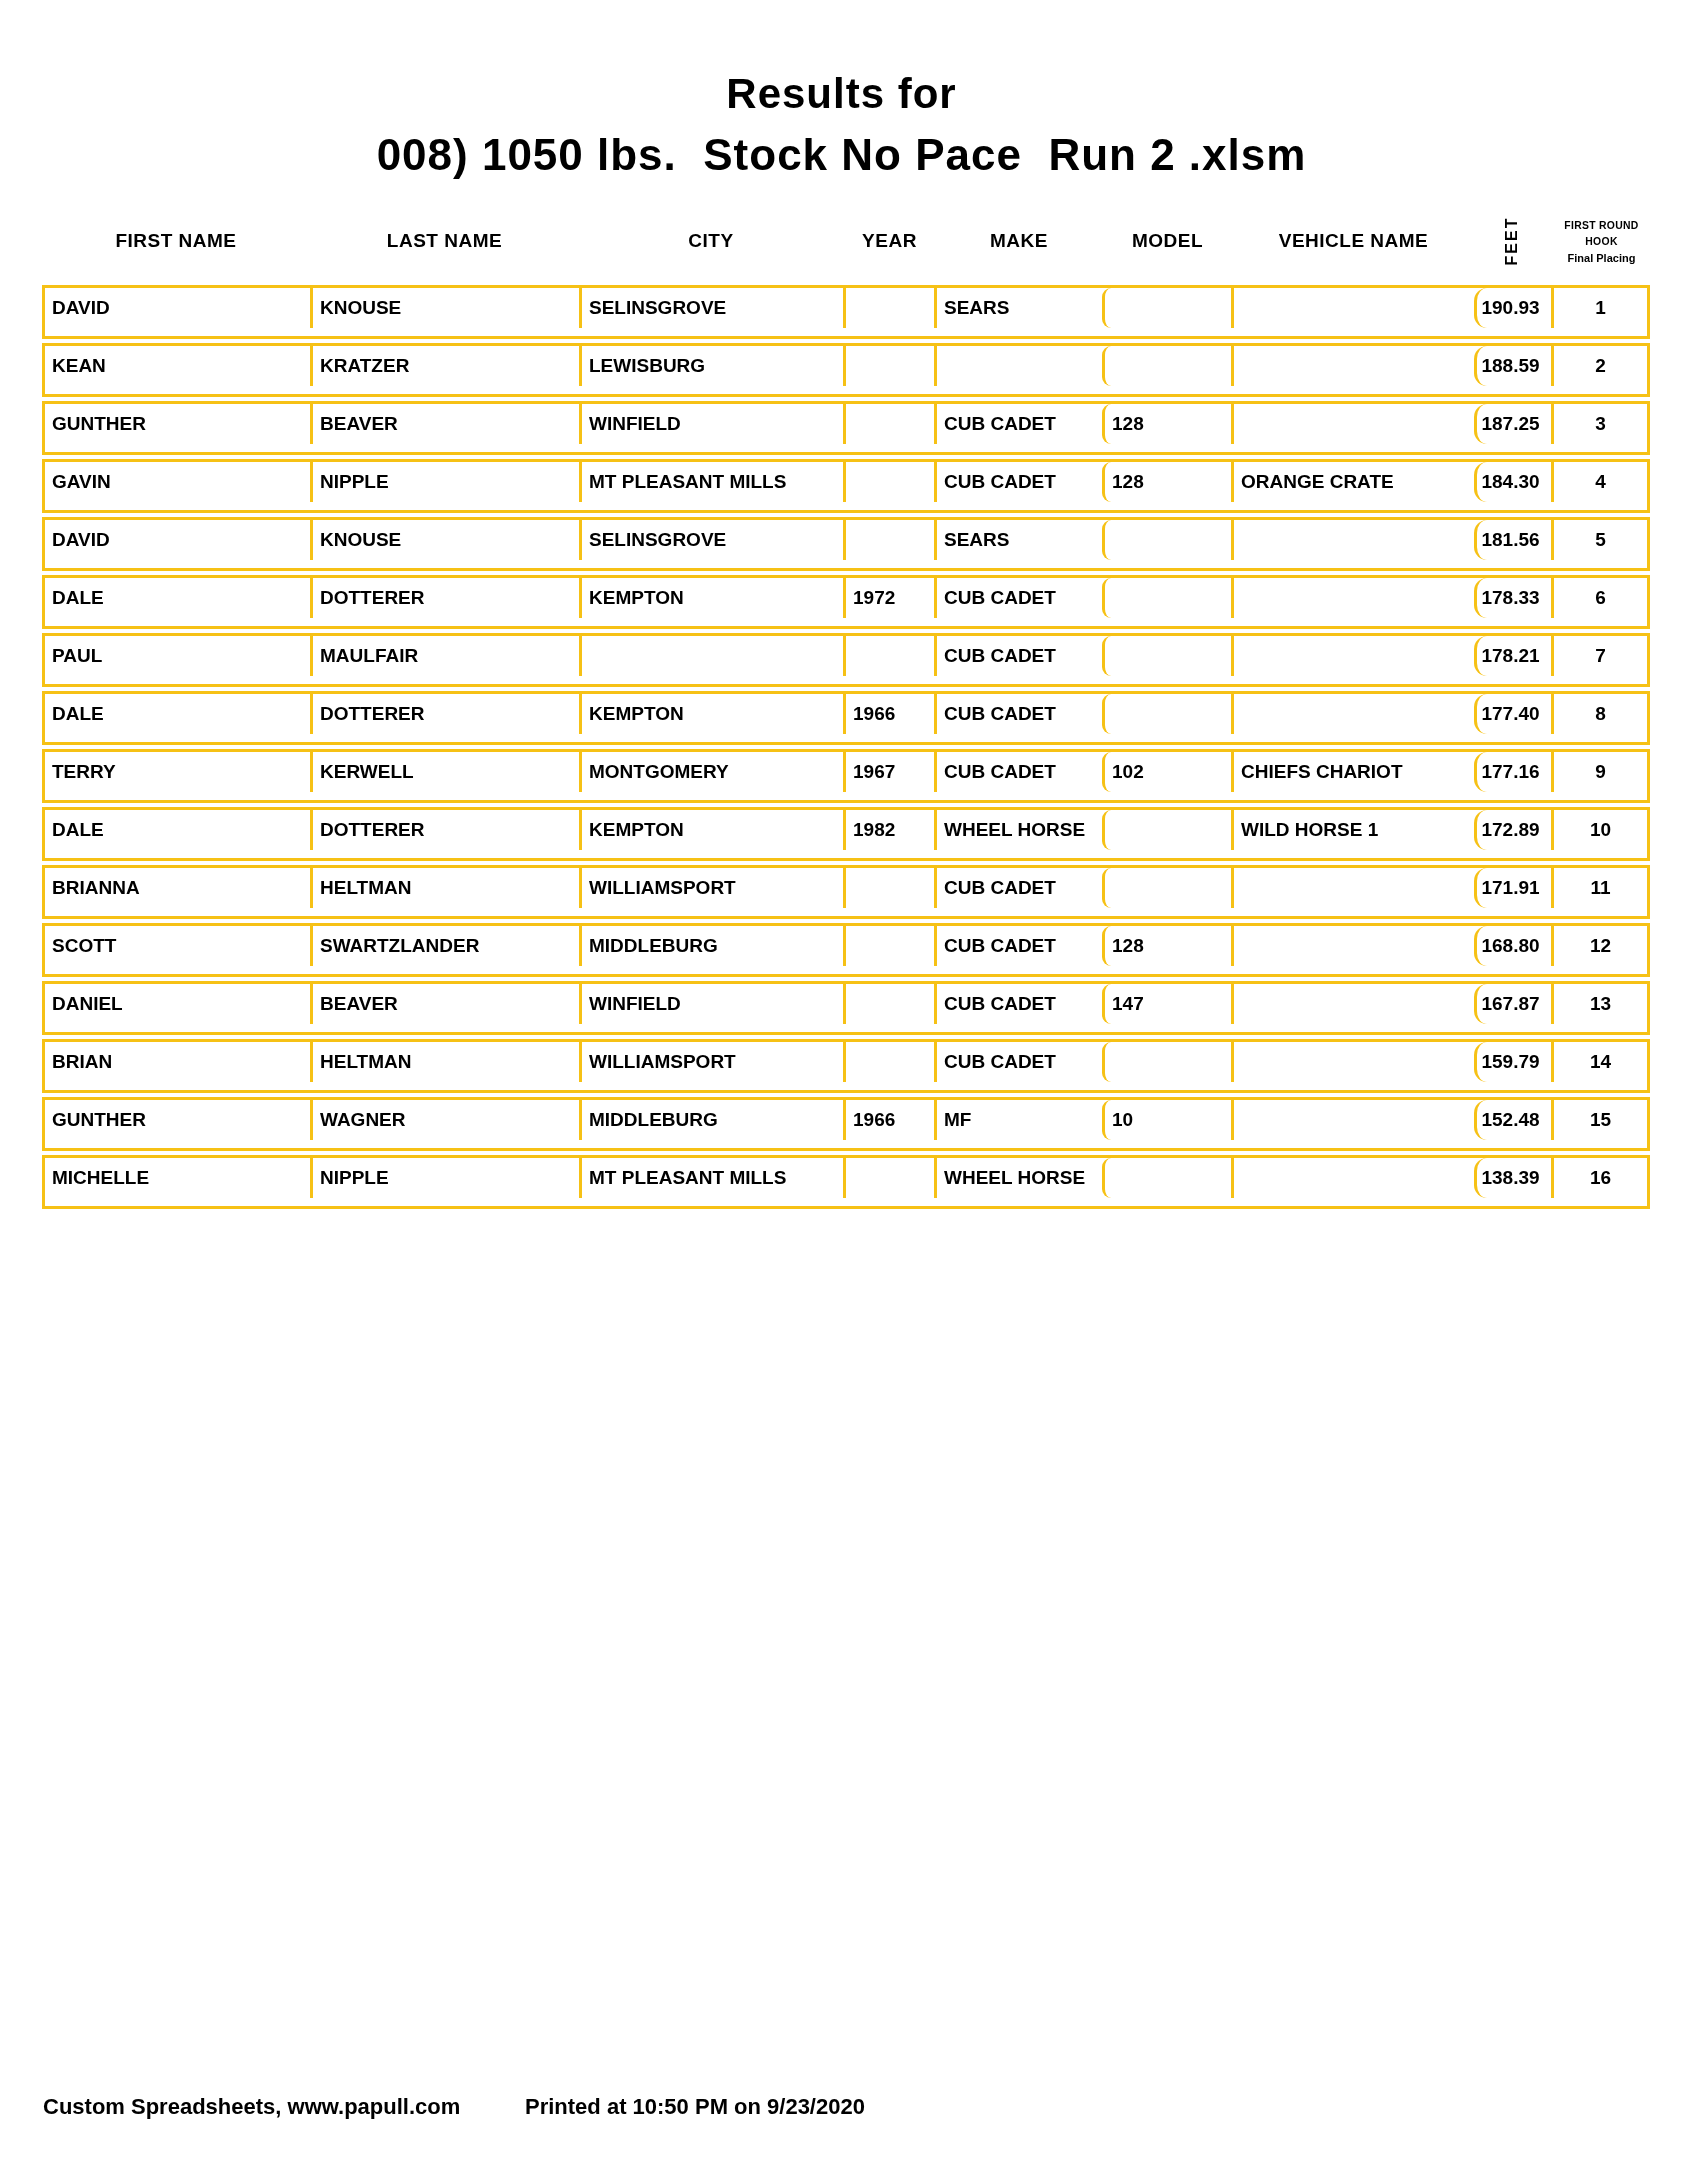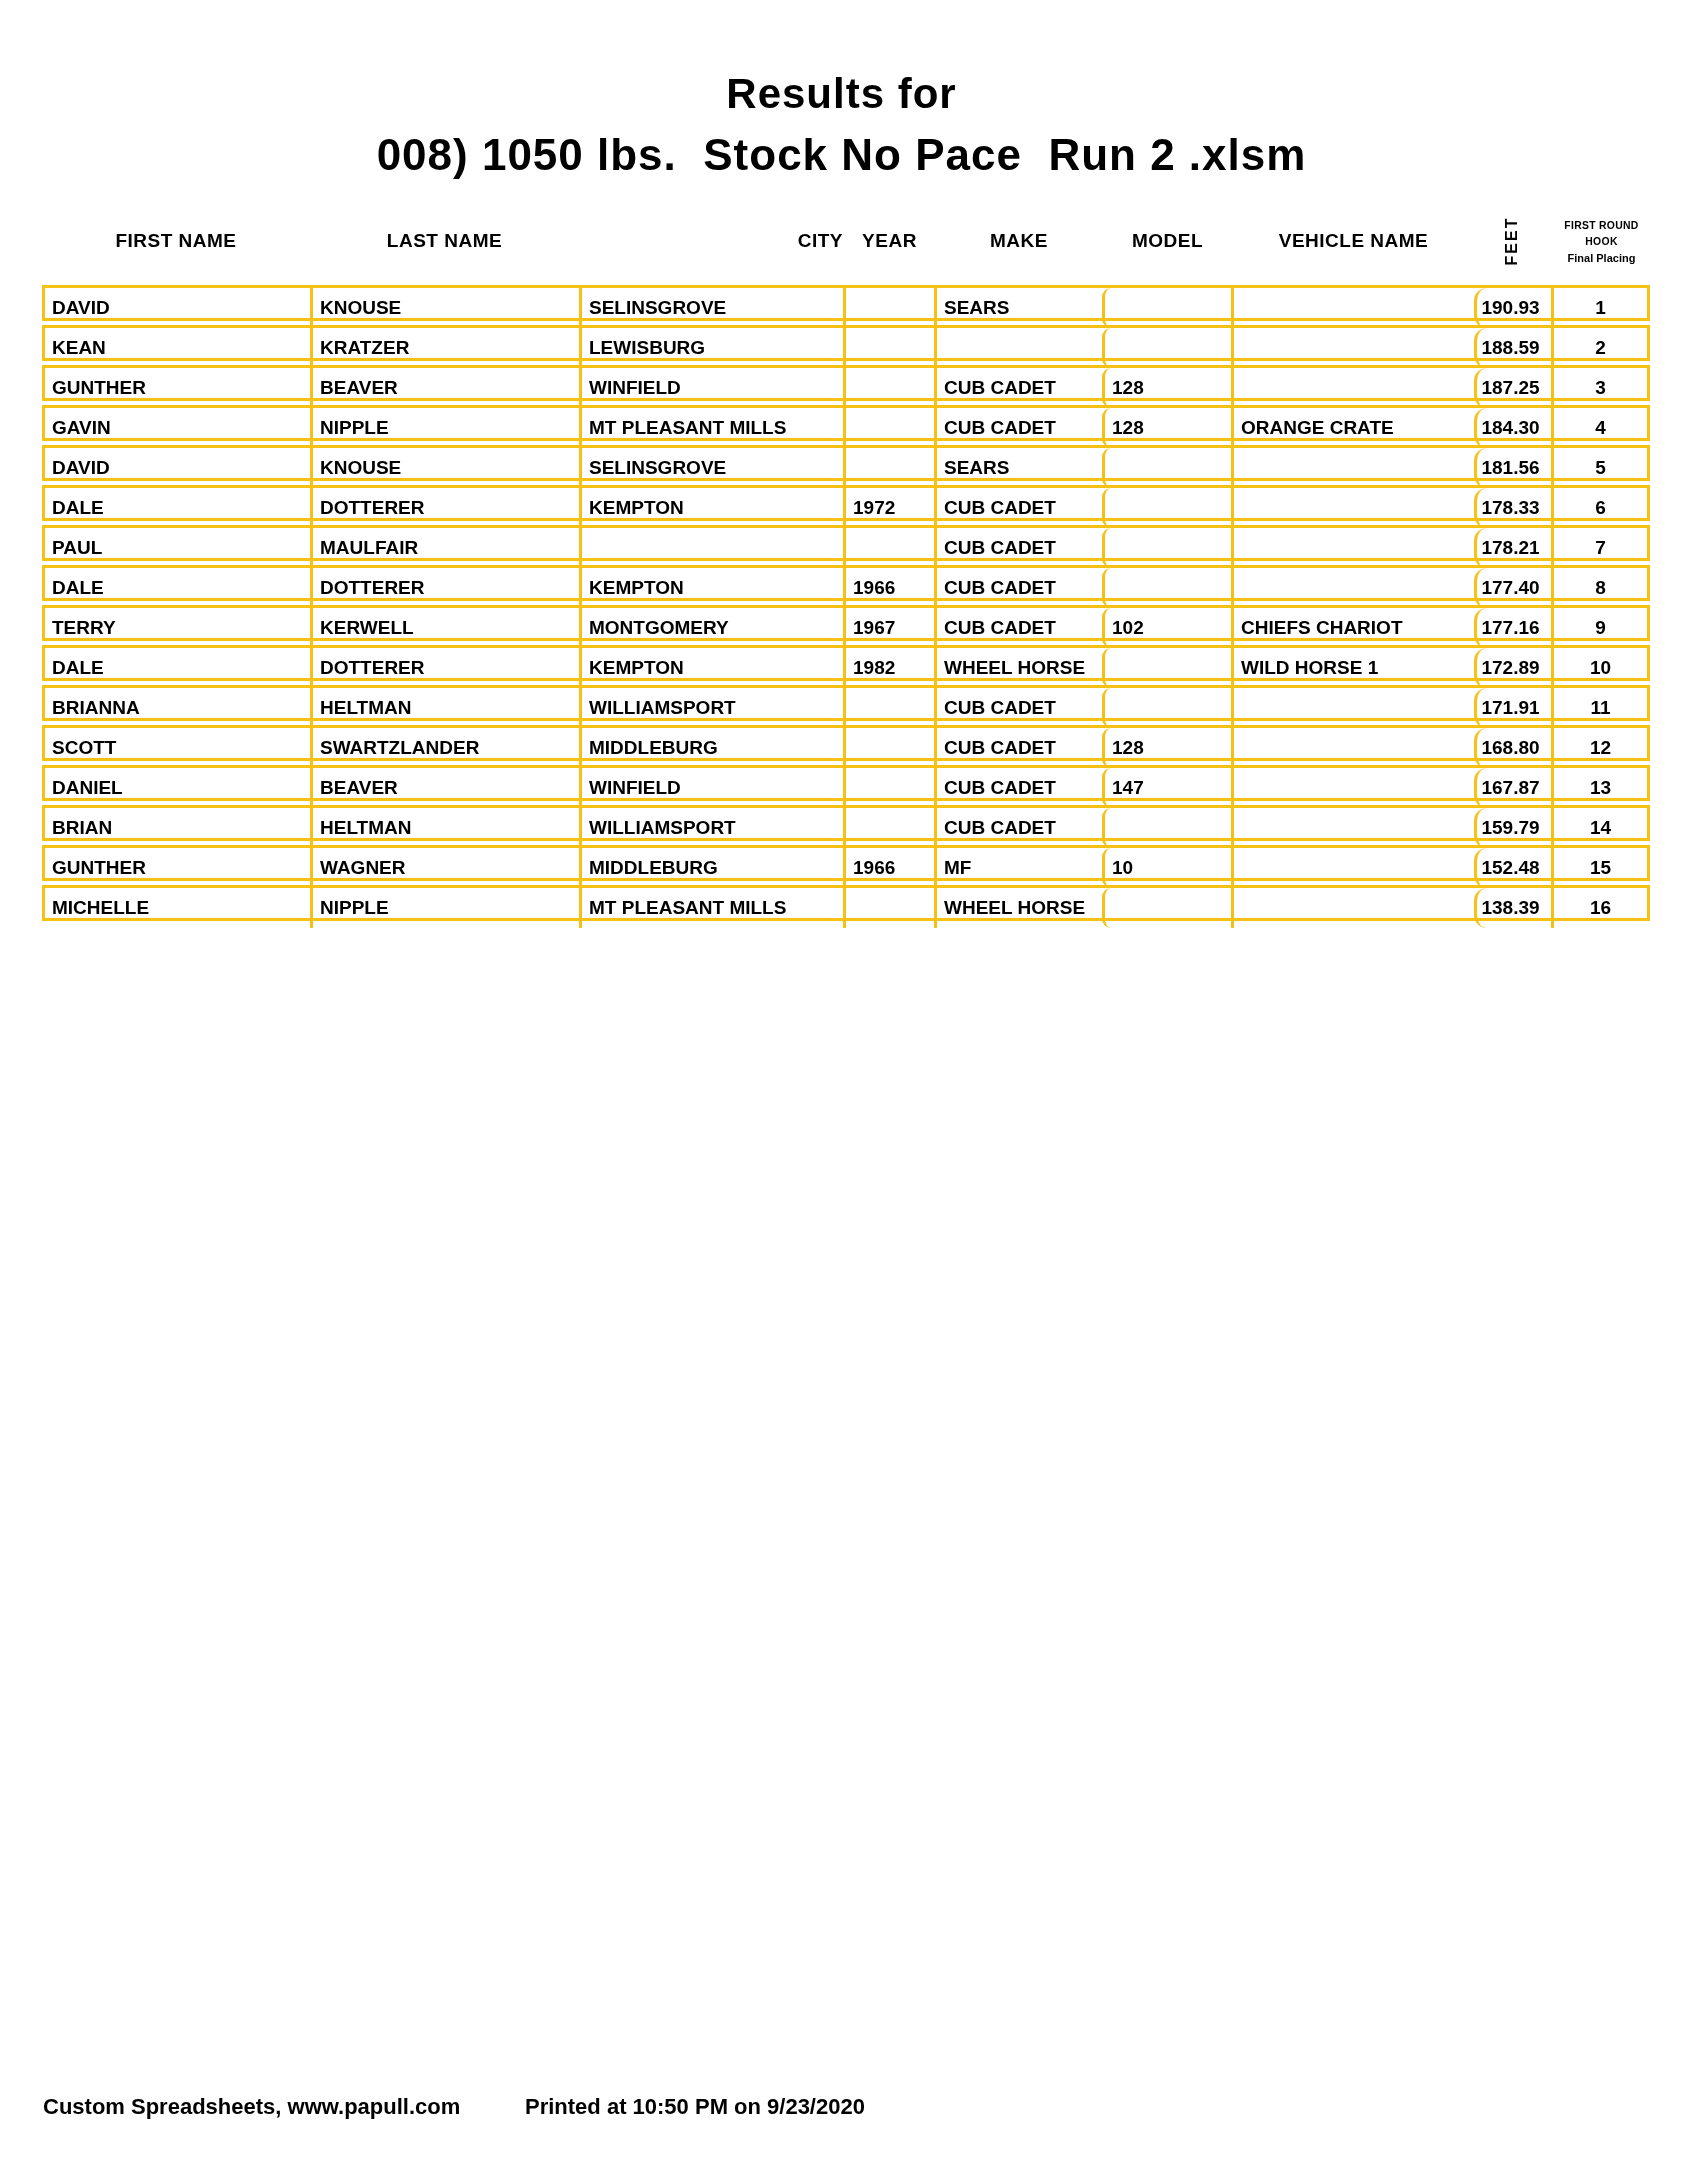--- a/index.html
+++ b/index.html
@@ -21,21 +21,21 @@
     position:absolute;left:0;top:131px;width:1683px;
     text-align:center;font-size:44px;line-height:1.1;letter-spacing:1px;
     white-space:pre;
   }
   .col-header{
     position:absolute;top:226px;height:30px;line-height:30px;
     text-align:center;font-size:19px;letter-spacing:0.5px;white-space:nowrap;
   }
   .h-first{left:42px;width:268px;}
   .h-last{left:310px;width:269px;}
-  .h-city{left:579px;width:264px;text-align:right;}
+  .h-city{left:579px;width:264px;}
   .h-year{left:844px;width:91px;}
   .h-make{left:935px;width:168px;}
   .h-model{left:1103px;width:129px;}
   .h-vehicle{left:1232px;width:243px;}
   .feet-header{
     position:absolute;left:1474px;top:210px;width:77px;height:61px;
     display:flex;align-items:center;justify-content:center;
   }
   .feet-header span{
     transform:rotate(-90deg);
@@ -45,21 +45,21 @@
     position:absolute;left:1532px;top:218px;width:139px;
     text-align:center;line-height:16px;
   }
   .hook-header .hk{font-size:10.4px;letter-spacing:0.3px;}
   .hook-header .fp{font-size:11px;}
   .results-table{
     position:absolute;left:42px;top:285px;width:1608px;
   }
   .trow{
     box-sizing:border-box;
-    width:1608px;height:36px;
+    width:1608px;height:54px;
     border:3px solid #F6C115;
     margin-bottom:4px;
     display:flex;
     background:#ffffff;
   }
   .cell{
     box-sizing:border-box;
     height:40px;line-height:40px;
     font-size:19px;
     padding-left:7px;

